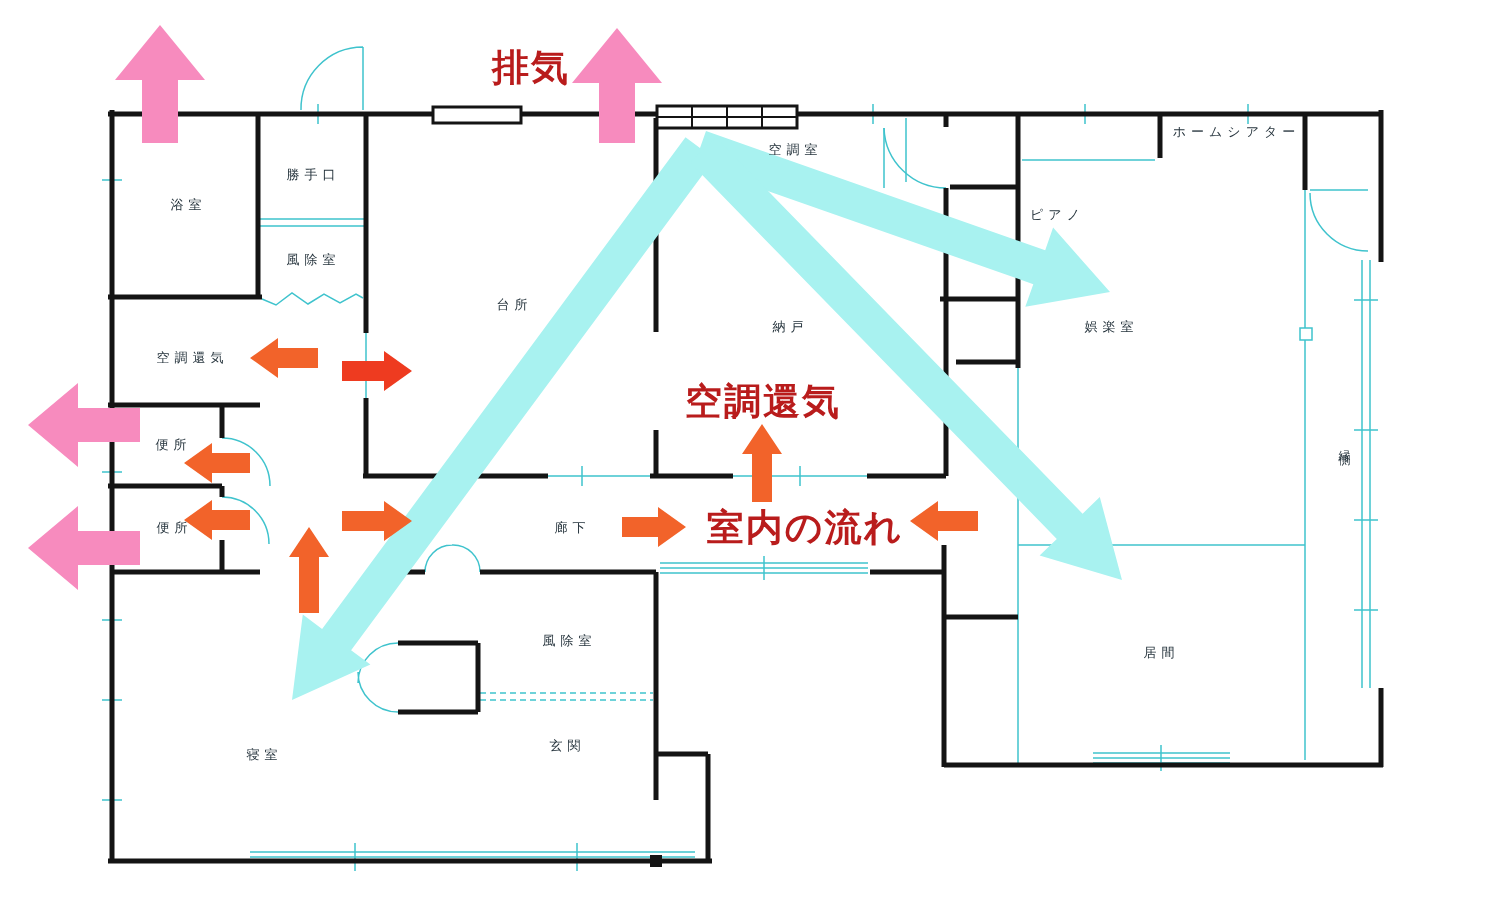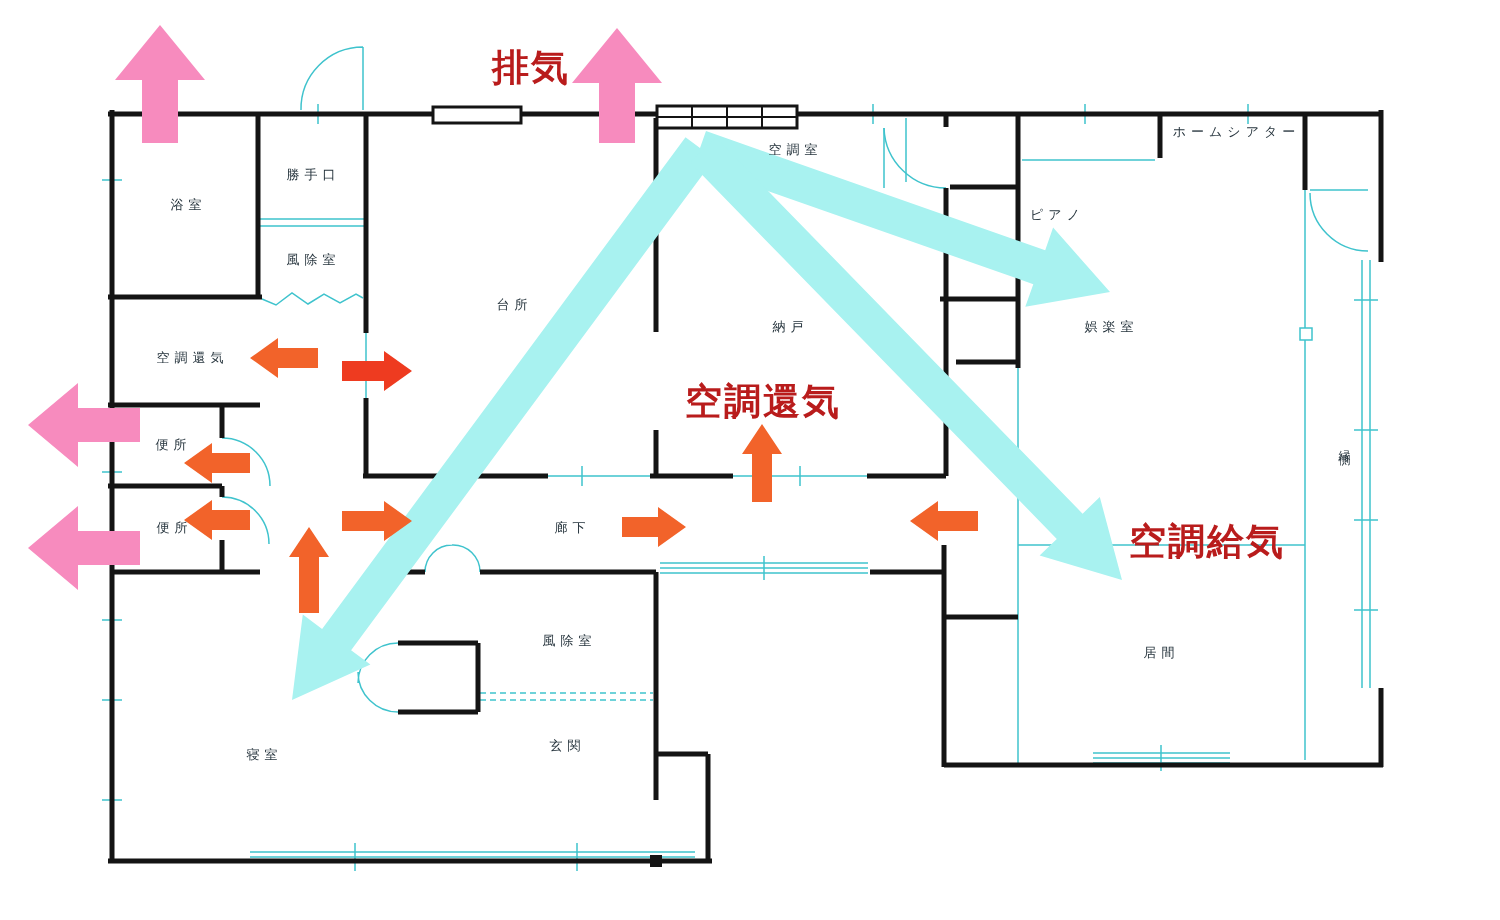--- a/index.html
+++ b/index.html
@@ -147,15 +147,15 @@
   <div class="room-label" style="left:793px;top:150px">空調室</div>
   <div class="room-label" style="left:788px;top:327px">納戸</div>
   <div class="room-label" style="left:1055px;top:215px">ピアノ</div>
   <div class="room-label" style="left:1234px;top:132px">ホームシアター</div>
   <div class="room-label" style="left:1109px;top:327px">娯楽室</div>
   <div class="room-label" style="left:1159px;top:653px">居間</div>
   <div class="room-label vertical" style="left:1344px;top:445px">縁側</div>
 
   <div class="big-label" style="left:531px;top:68px">排気</div>
   <div class="big-label" style="left:763px;top:402px">空調還気</div>
-  <div class="big-label" style="left:1207px;top:542px">空調給気</div>
+  <div class="big-label" style="left:805px;top:528px">室内の流れ</div>
 
 </div>
 
 </body></html>

